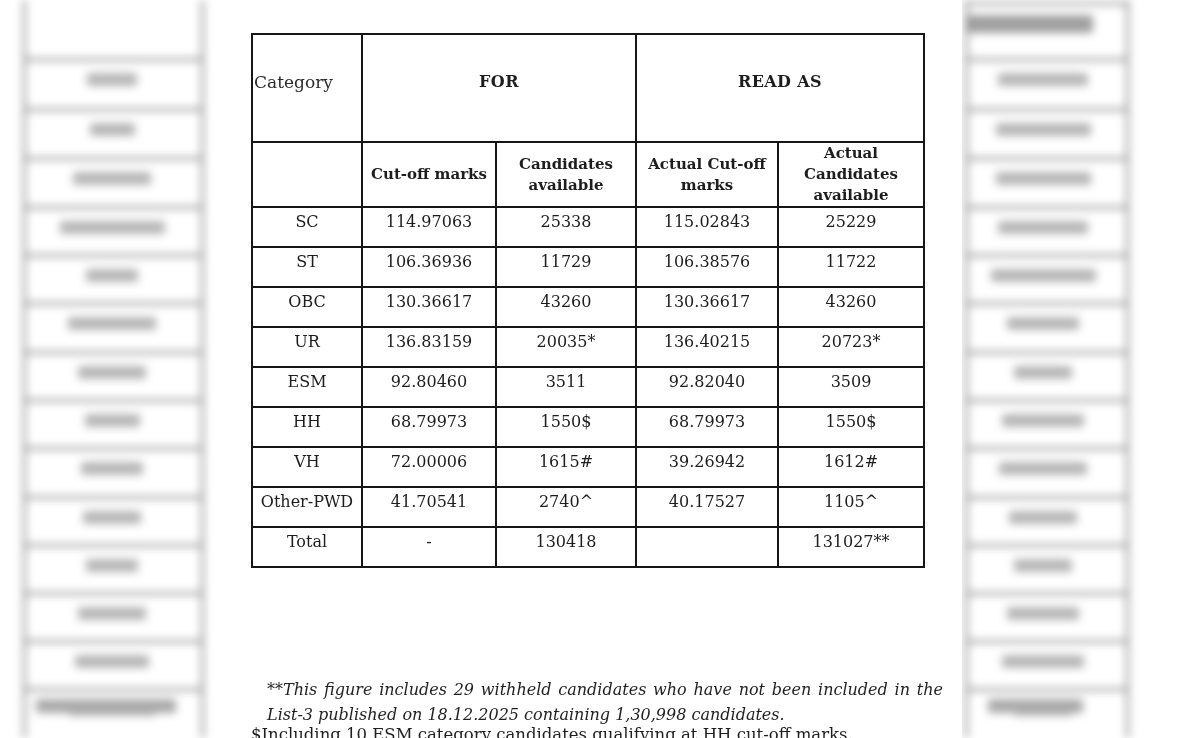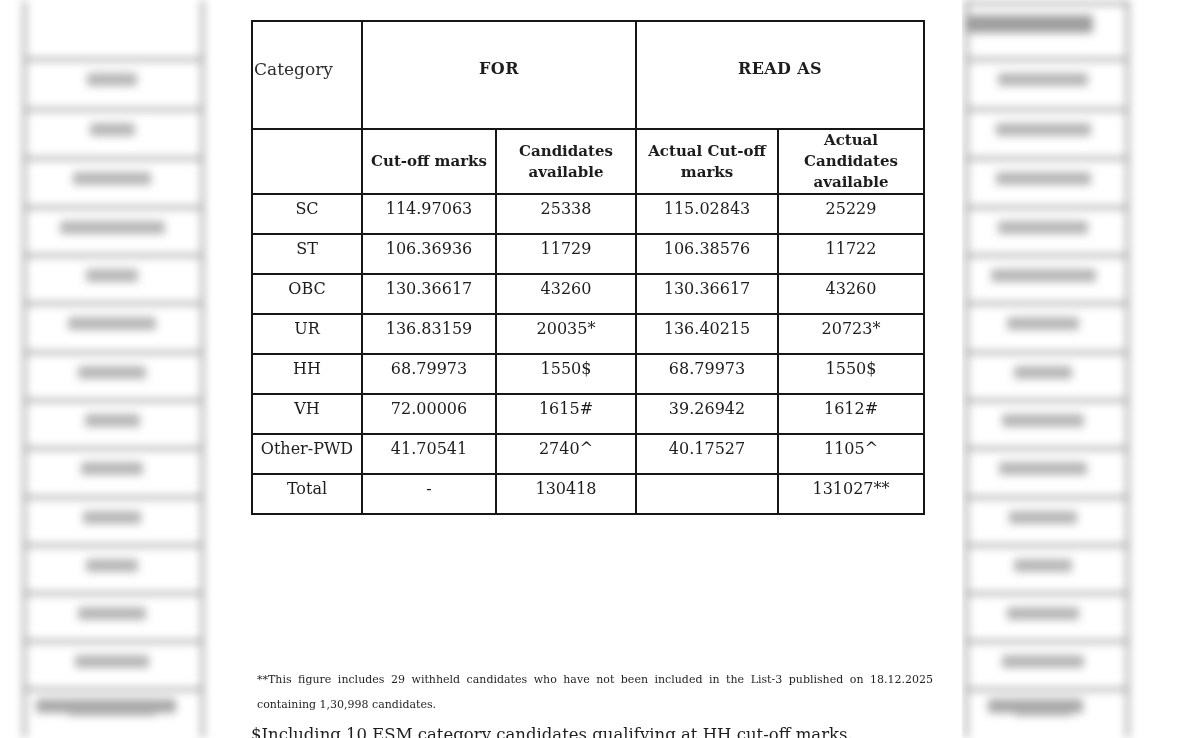--- a/index.html
+++ b/index.html
@@ -20,21 +20,21 @@
   .bp-el { position: absolute; }
 
   
   .doc {
     position: absolute; left: 230px; top: 0;
     width: 732px; height: 738px;
     background: #ffffff;
   }
 
   .doc-table {
-    position: absolute; left: 21px; top: 20px;
+    position: absolute; left: 21px; top: 33px;
     width: 672px;
     border-collapse: collapse;
     table-layout: fixed;
   }
   .doc-table td { border: 2px solid #161616; overflow: hidden; }
 
   .r-group { height: 108px; }
   .r-sub   { height: 62px; }
   .r-data  { height: 40px; }
 
@@ -51,23 +51,23 @@
     text-align: center; vertical-align: middle;
     line-height: 21px; padding: 0 2px;
   }
   .cat, .val {
     font-size: 16px; text-align: center;
     vertical-align: top; padding-top: 4px;
   }
 
   .footnote {
     position: absolute; left: 21px; top: 661px;
-    width: 676px; margin: 6px;
-    font-size: 11px; line-height: 25px;
-    text-align: justify; color: #1f1f1f;
+    width: 676px; margin: 16px;
+    font-size: 16px; line-height: 25px;
+    text-align: justify; color: #1f1f1f; font-style: italic;
   }
   .footnote2 {
     position: absolute; left: 21px; top: 725px;
     margin: 0; font-size: 16.5px; white-space: nowrap; color: #1f1f1f;
   }
 </style>
 </head>
 <body>
 
 <div class="blur-panel bp-left" id="bpLeft" aria-hidden="true">
@@ -184,20 +184,27 @@
         <td class="val">43260</td>
       </tr>
       <tr class="r-data">
         <td class="cat">UR</td>
         <td class="val">136.83159</td>
         <td class="val">20035*</td>
         <td class="val">136.40215</td>
         <td class="val">20723*</td>
       </tr>
       <tr class="r-data">
+        <td class="cat">ESM</td>
+        <td class="val">92.80460</td>
+        <td class="val">3511</td>
+        <td class="val">92.82040</td>
+        <td class="val">3509</td>
+      </tr>
+      <tr class="r-data">
         <td class="cat">HH</td>
         <td class="val">68.79973</td>
         <td class="val">1550$</td>
         <td class="val">68.79973</td>
         <td class="val">1550$</td>
       </tr>
       <tr class="r-data">
         <td class="cat">VH</td>
         <td class="val">72.00006</td>
         <td class="val">1615#</td>

